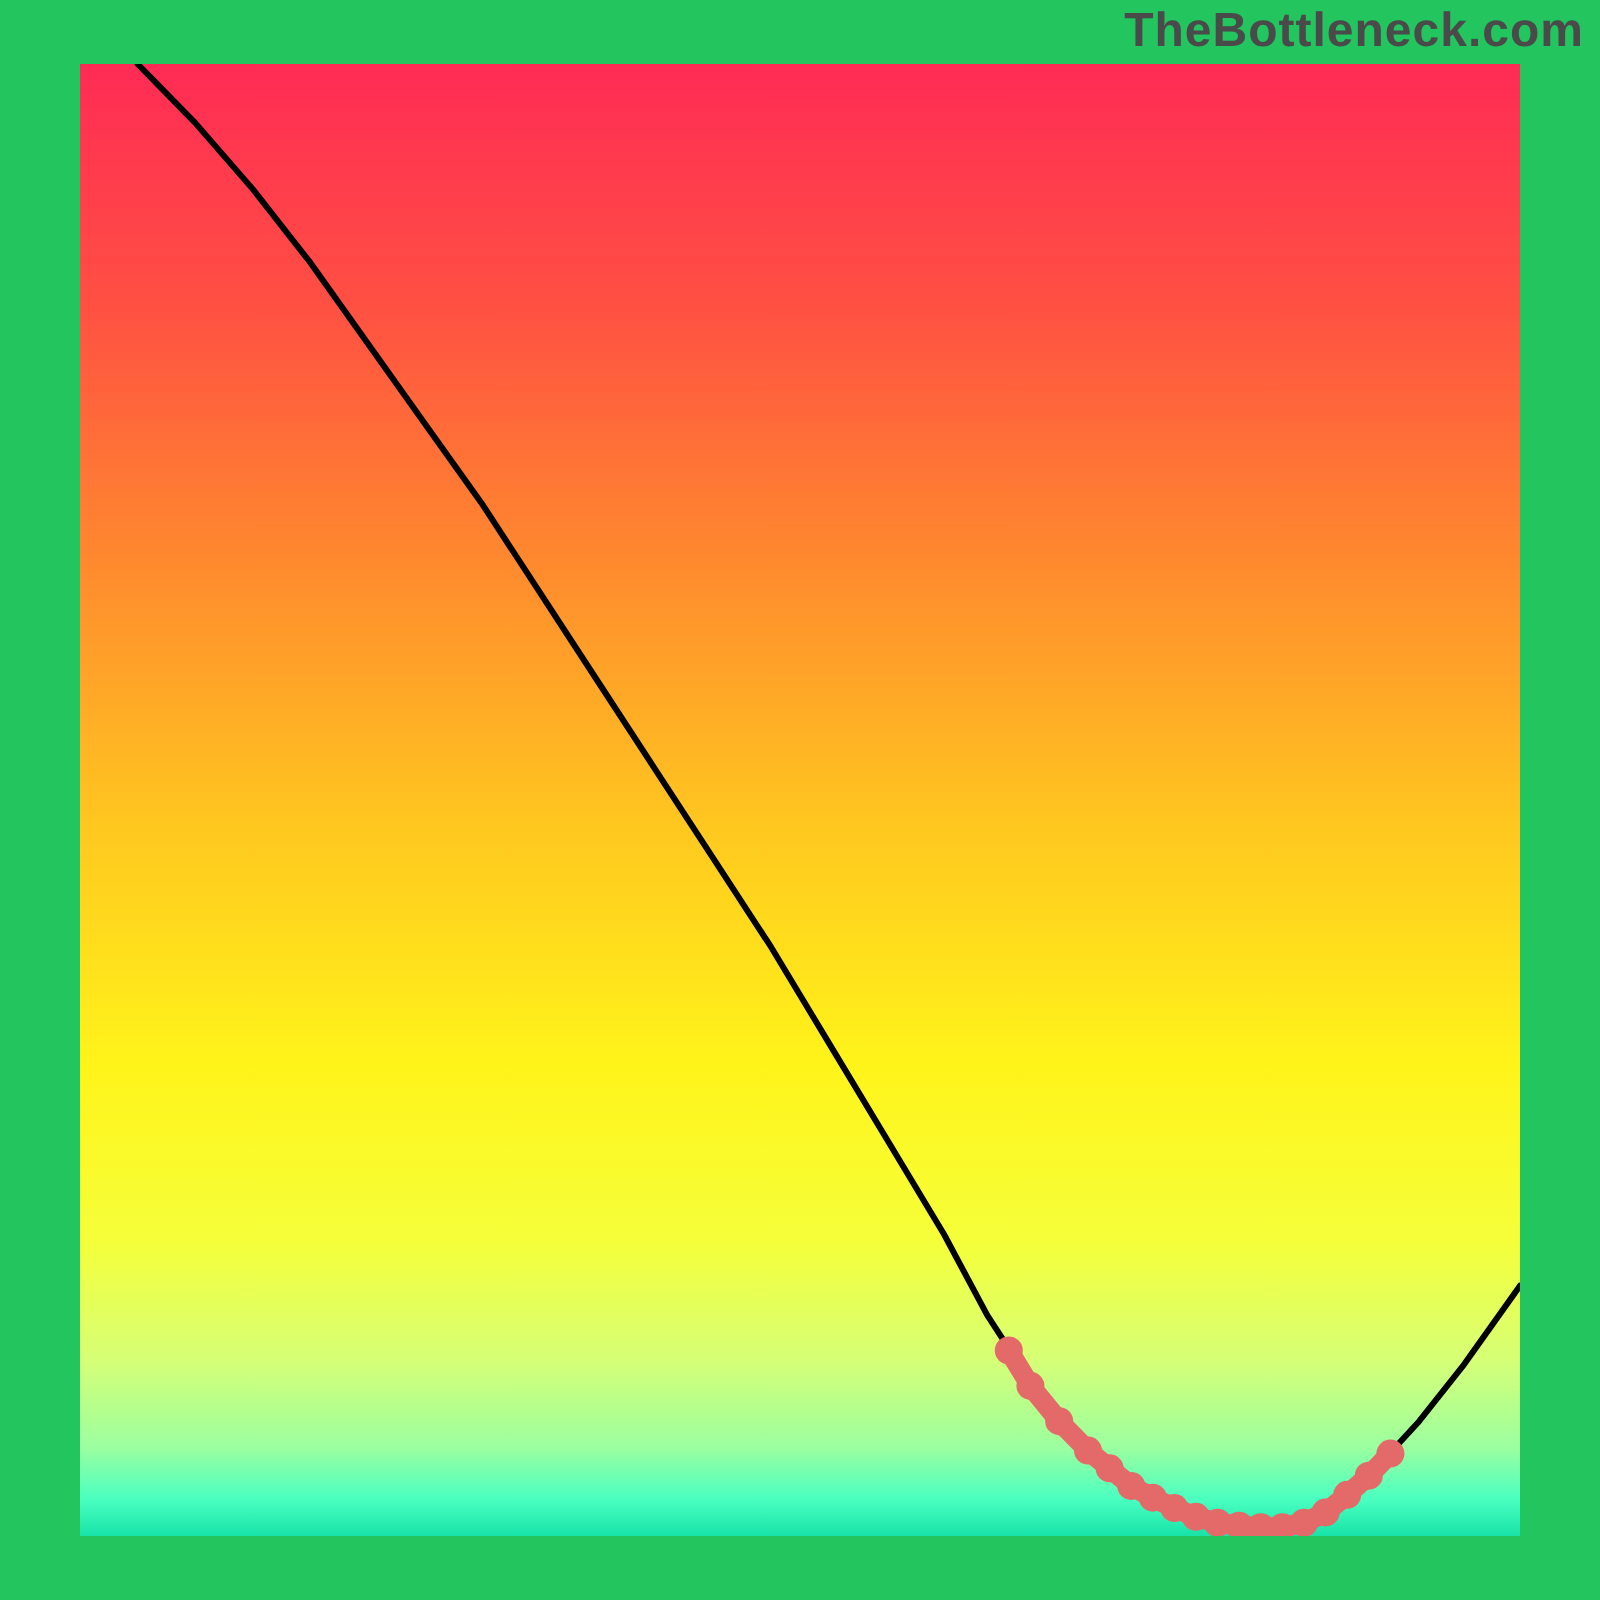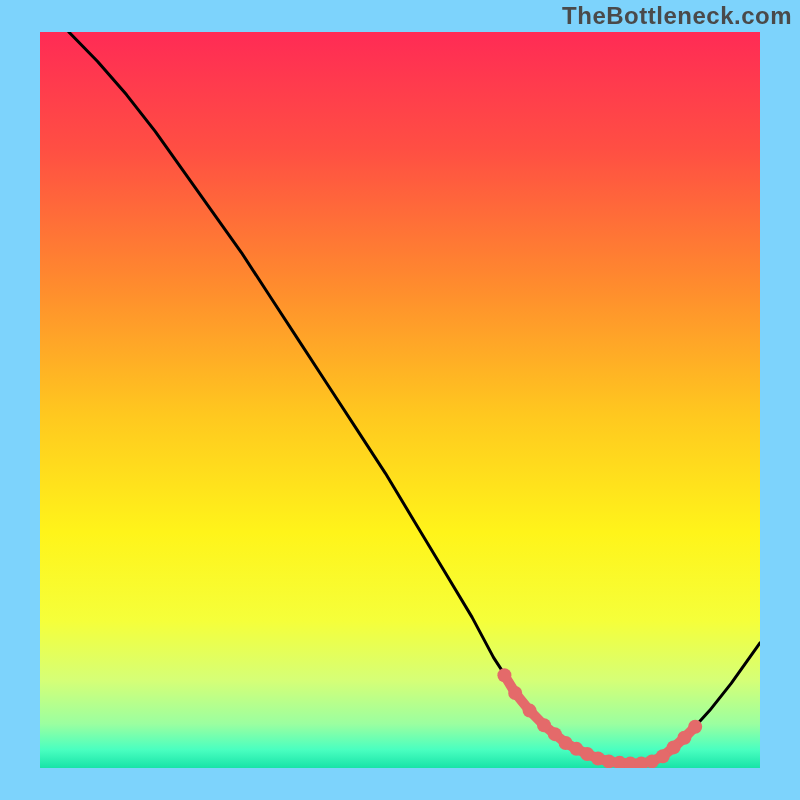--- a/index.html
+++ b/index.html
@@ -10,21 +10,21 @@
     background: #000000;
     overflow: hidden;
     font-family: Arial, Helvetica, sans-serif;
   }
   .frame {
     position: absolute;
     left: 0;
     top: 0;
     width: 800px;
     height: 800px;
-    background: #7dd3fc;
+    background: #22c55e;
   }
   .watermark {
     position: absolute;
     top: 2px;
     right: 8px;
     color: #4a4a4a;
     font-size: 24px;
     font-weight: bold;
     letter-spacing: 0.5px;
   }

